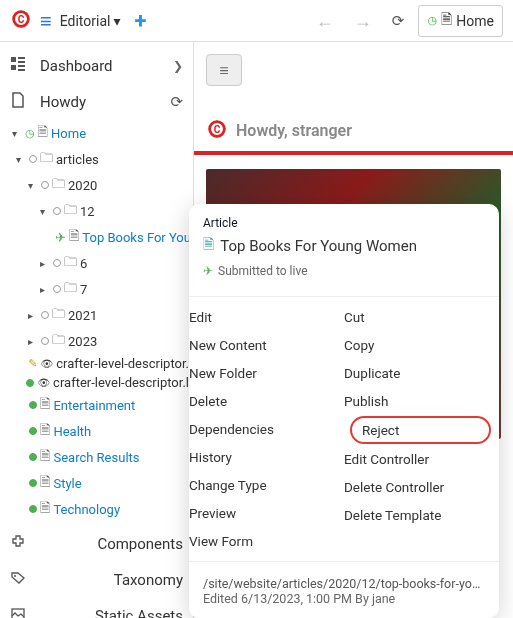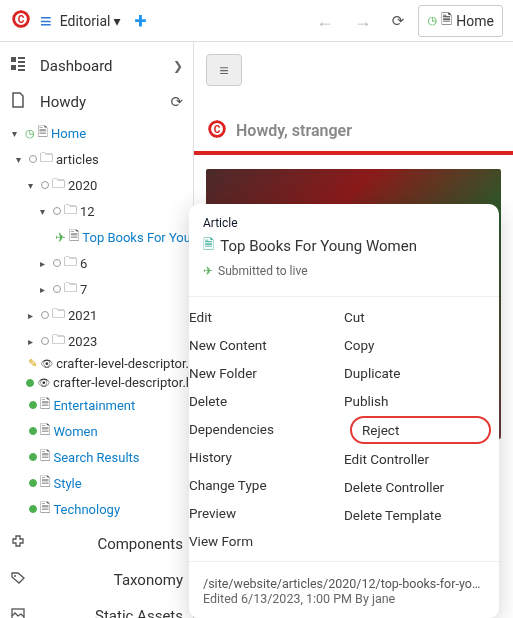--- a/index.html
+++ b/index.html
@@ -184,21 +184,21 @@
       <div class="tree-row ind1">
           <span class="caret"></span>
           <span class="dot green"></span>
           <span class="file">🗎</span>
           <span class="label link">Entertainment</span>
         </div>
       <div class="tree-row ind1">
           <span class="caret"></span>
           <span class="dot green"></span>
           <span class="file">🗎</span>
-          <span class="label link">Women</span>
+          <span class="label link">Health</span>
         </div>
       <div class="tree-row ind1">
           <span class="caret"></span>
           <span class="dot green"></span>
           <span class="file">🗎</span>
           <span class="label link">Search Results</span>
         </div>
       <div class="tree-row ind1">
           <span class="caret"></span>
           <span class="dot green"></span>

